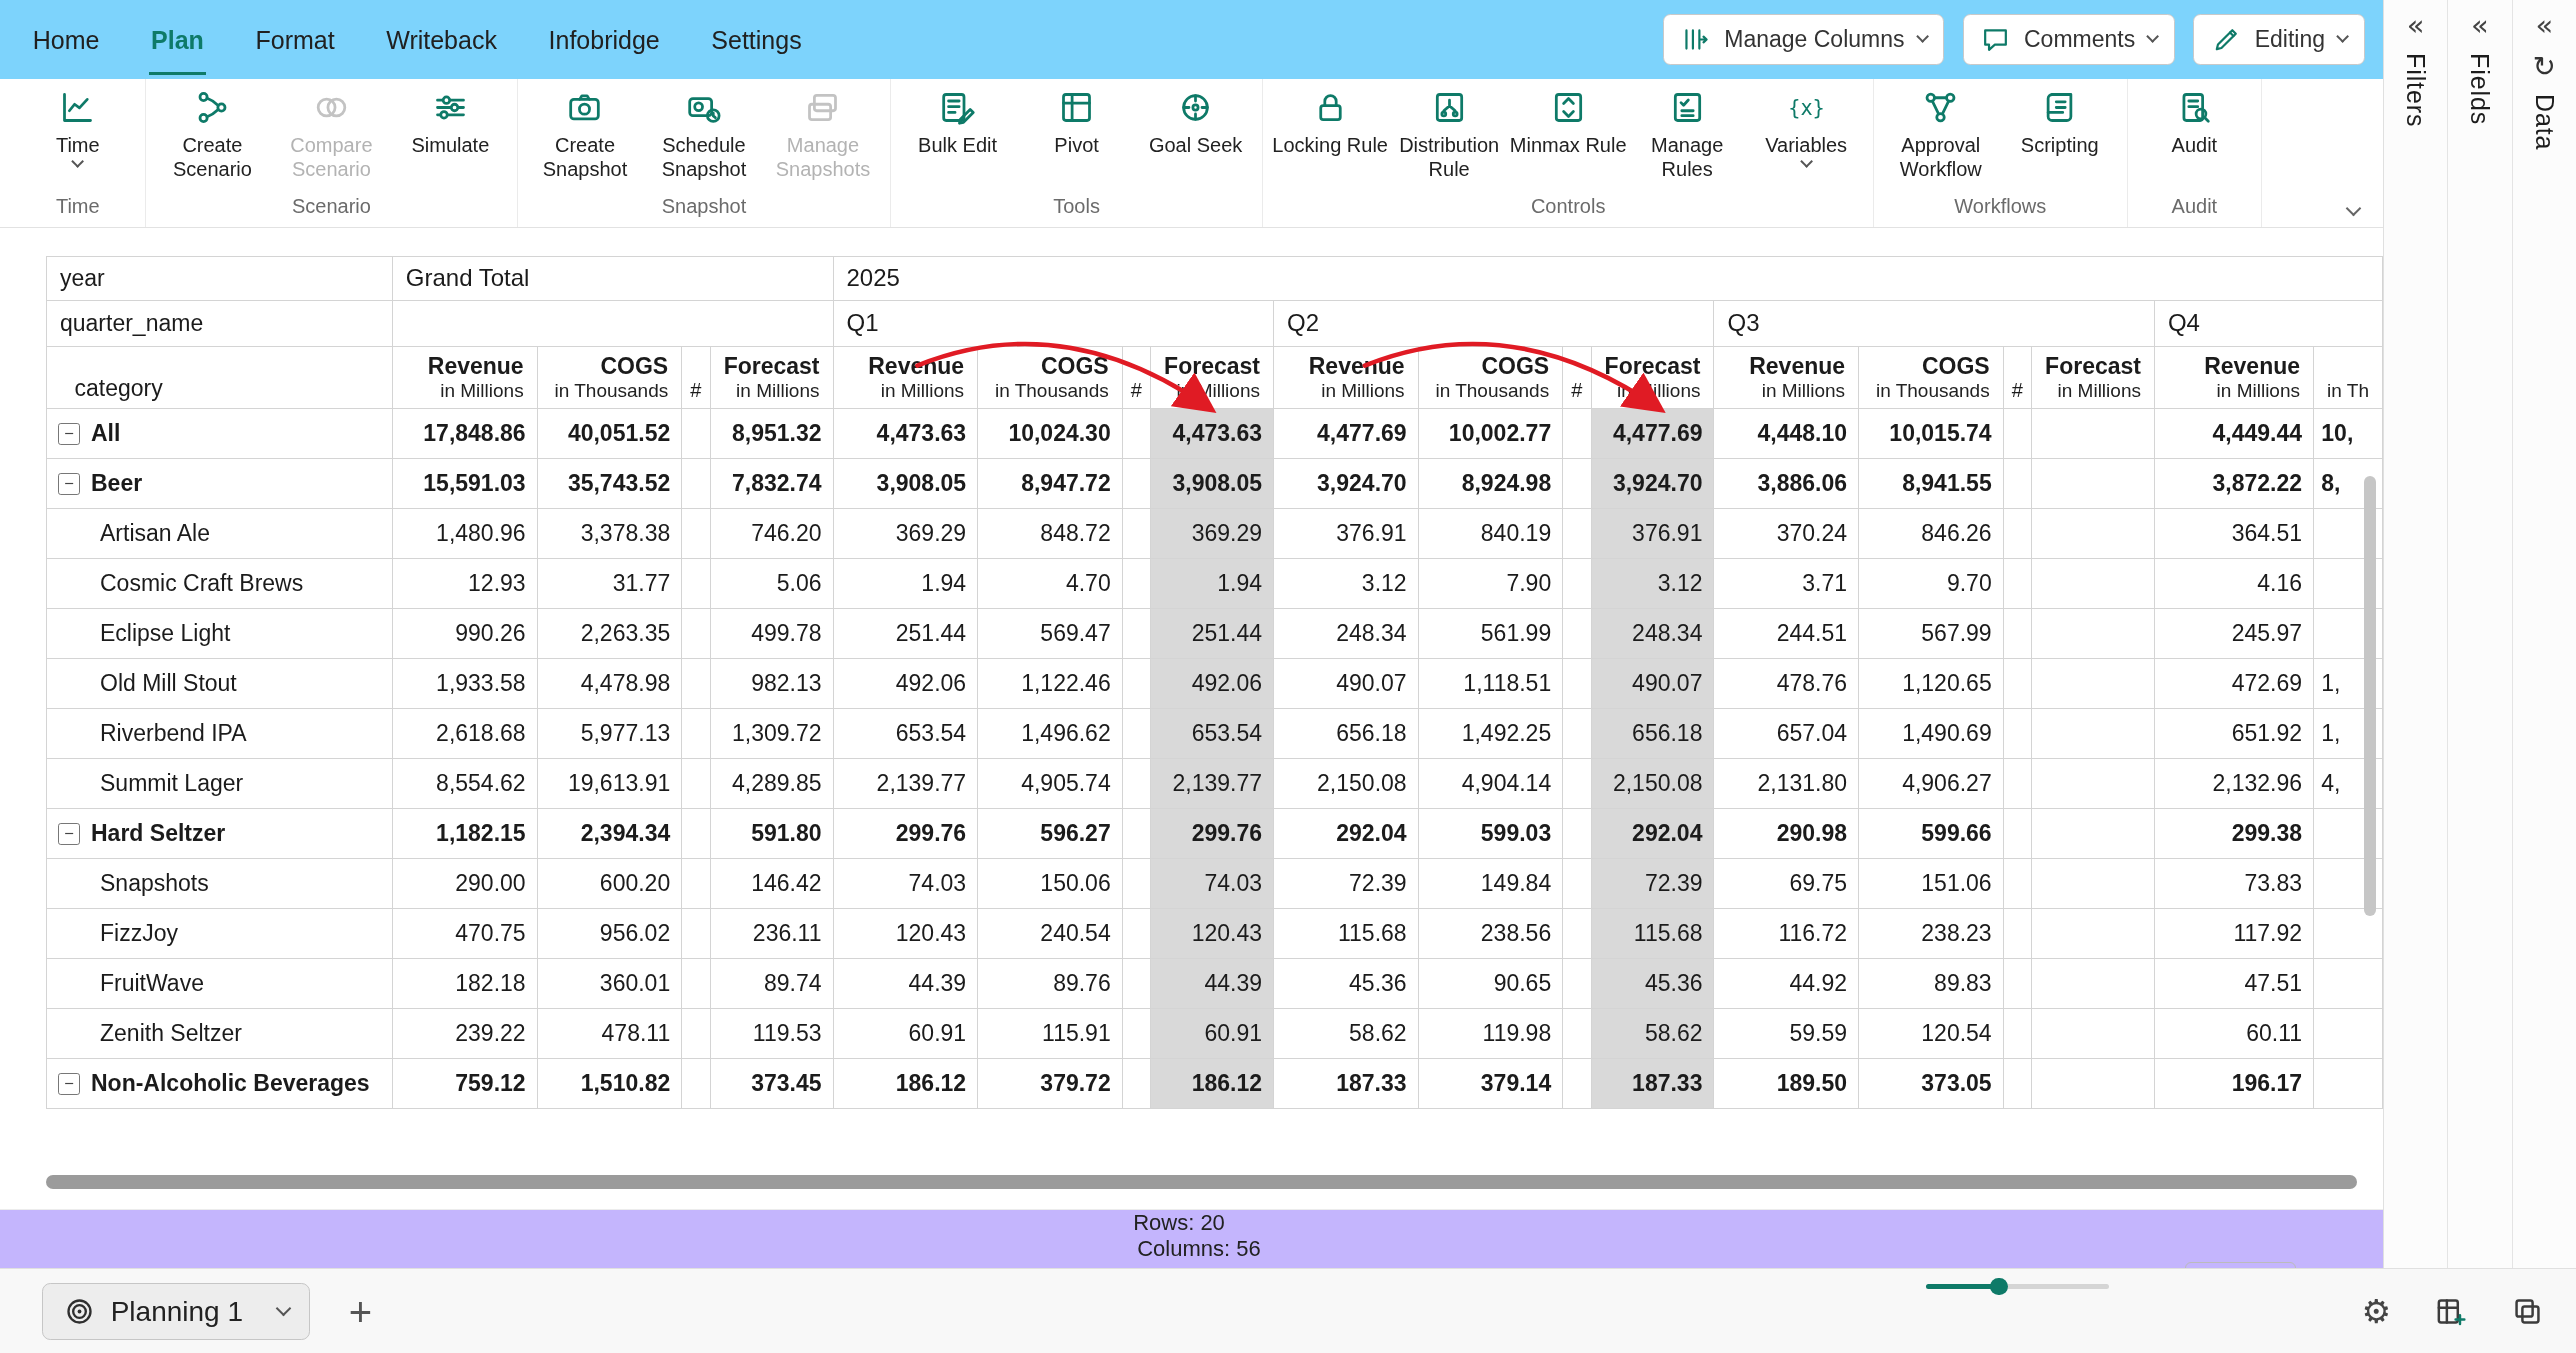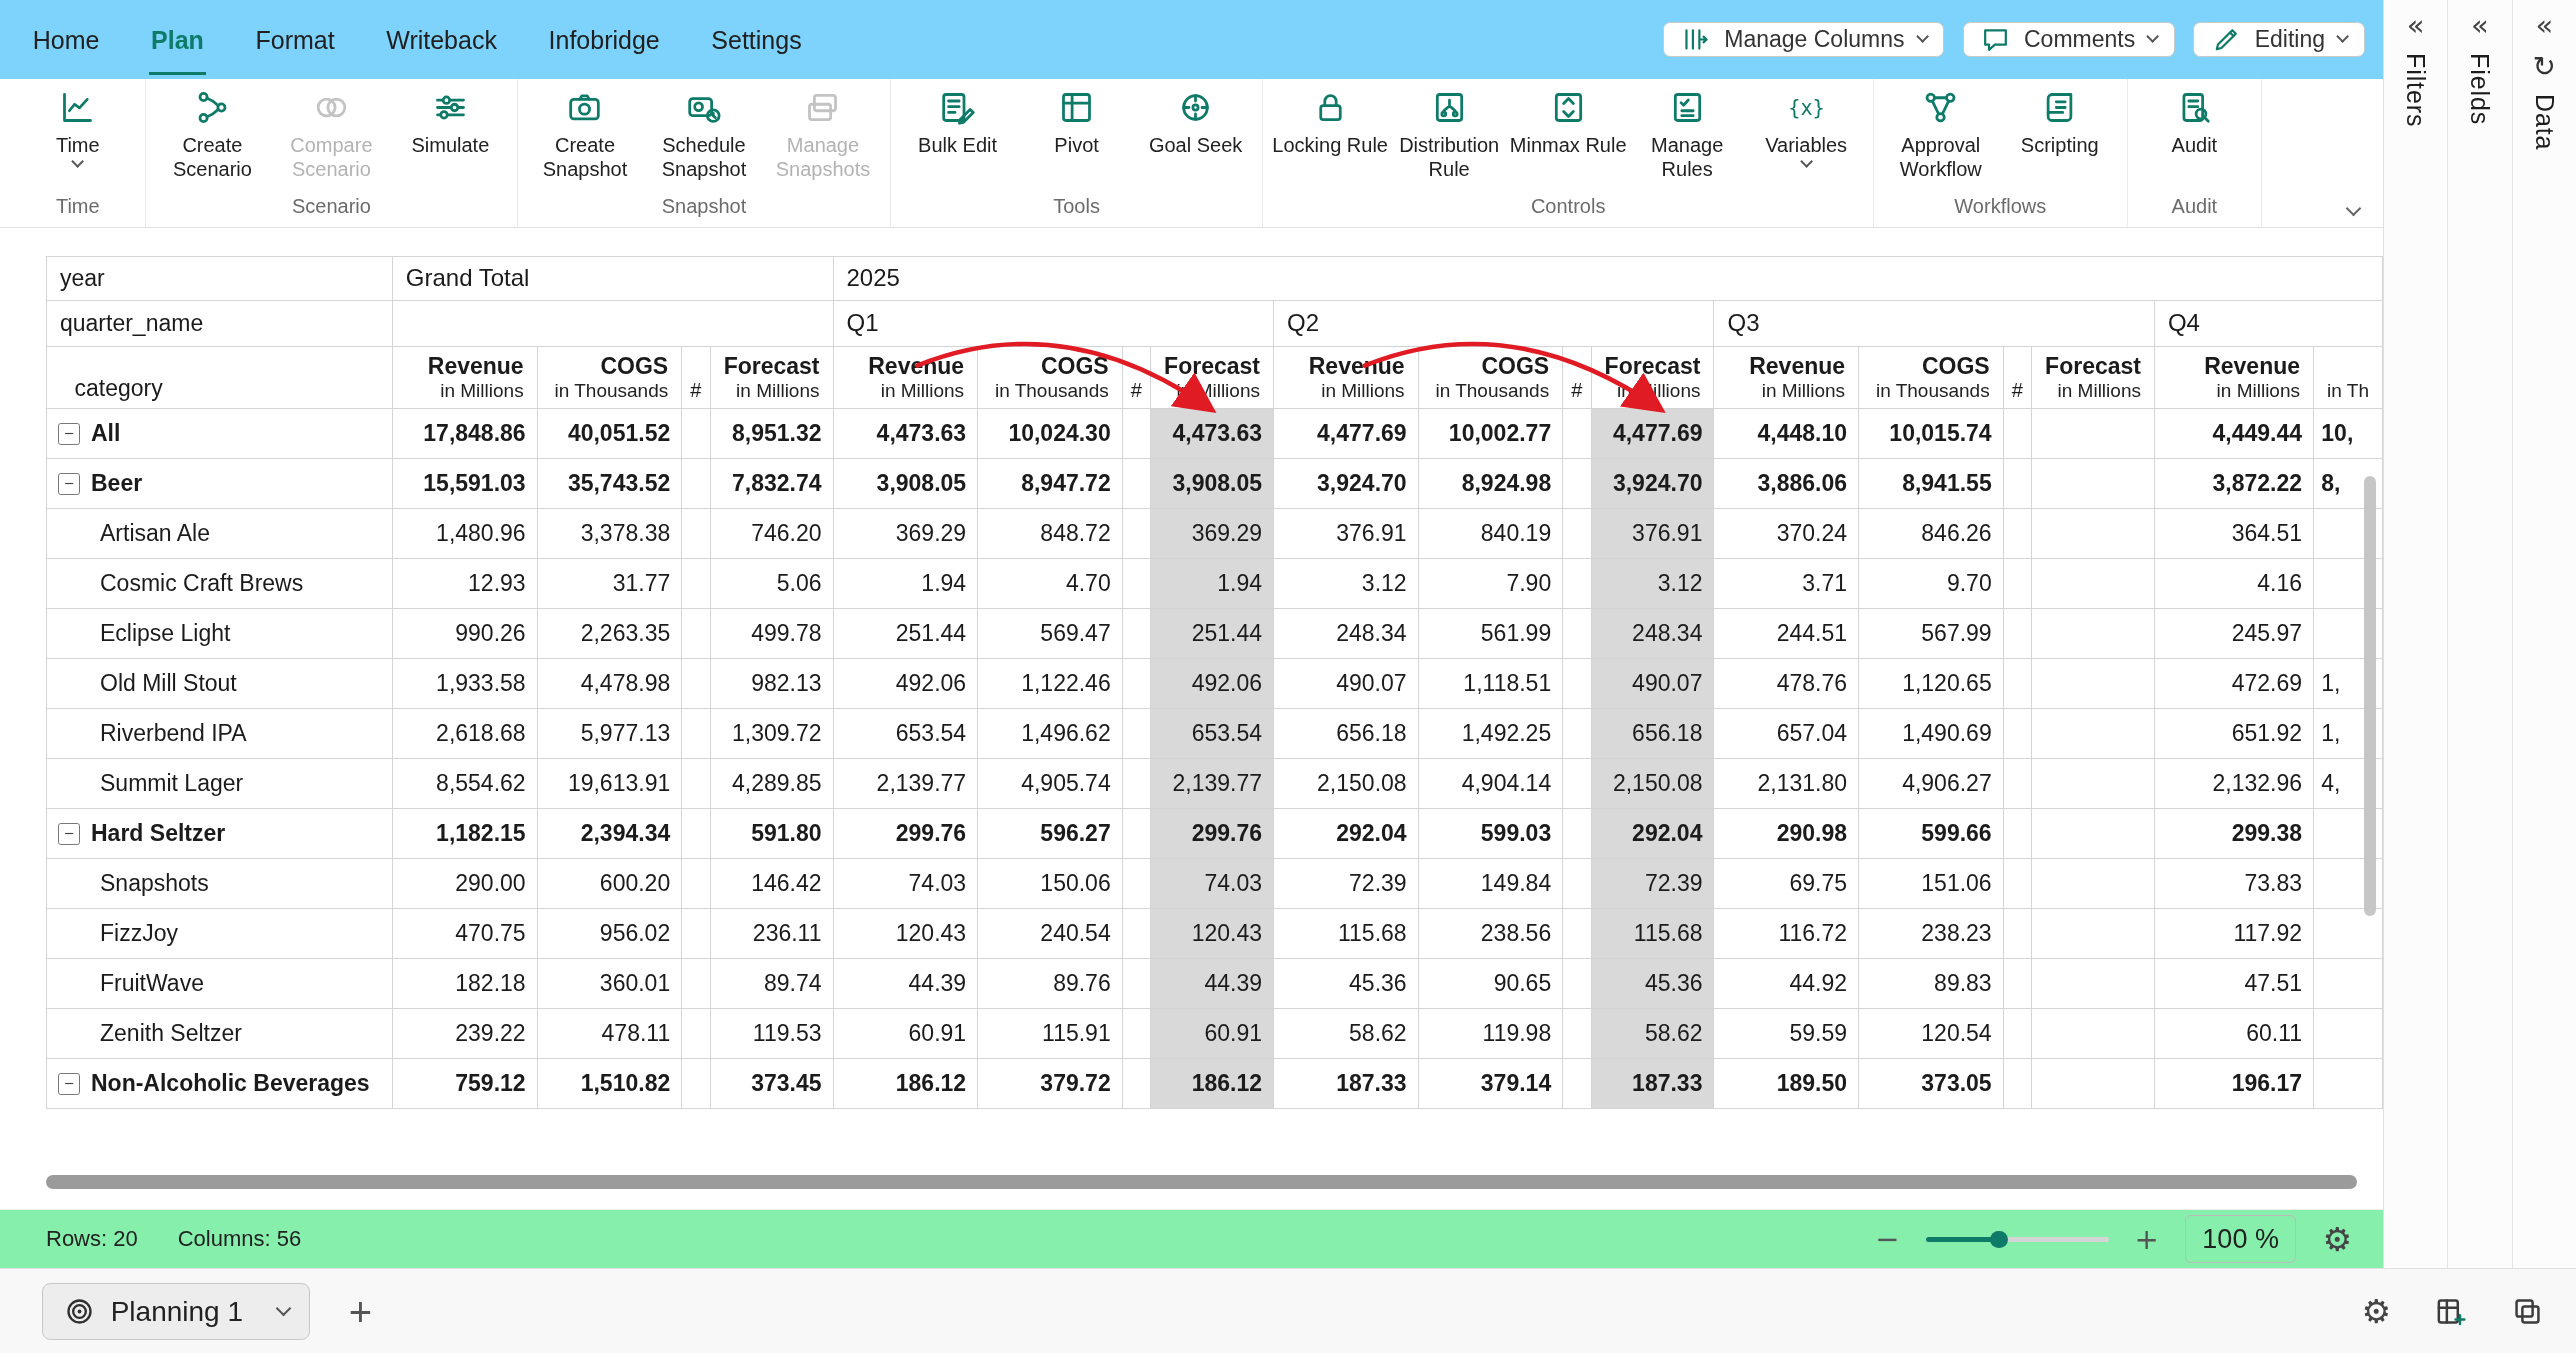--- a/index.html
+++ b/index.html
@@ -10,21 +10,21 @@
   .app { width:2576px; height:1354px; display:flex; flex-direction:column; }
   .main-row { flex:1; display:flex; min-height:0; }
   .main-col { flex:1; display:flex; flex-direction:column; min-width:0; }
 
   
   .menubar { height:79px; display:flex; align-items:center; padding:0 18.3px 0 31px; background:#7dd3fc; }
   .menu-items { display:flex; gap:48px; }
   .menu-item { font-size:25px; color:#202020; padding:22px 1.8px 16.5px; border-bottom:3.7px solid transparent; cursor:pointer; }
   .menu-item.active { color:var(--accent); font-weight:bold; border-bottom-color:var(--accent); }
   .menubar-right { margin-left:auto; display:flex; gap:18.3px; align-items:center; }
-  .top-btn { display:flex; align-items:center; gap:13px; height:35px; padding:0 16.5px;
+  .top-btn { display:flex; align-items:center; gap:13px; height:51px; padding:0 16.5px;
     border:1.8px solid #c9c9c9; border-radius:7.3px; background:#fff; font-size:23px; color:#333; cursor:pointer; }
   .top-btn .icon svg { width:31px; height:31px; color:var(--accent); display:block; }
   .chev { display:inline-block; width:11px; height:11px; border-right:2.2px solid #555; border-bottom:2.2px solid #555;
     transform:rotate(45deg); margin-top:-5.5px; }
   .chev.small { width:9.2px; height:9.2px; }
 
   
   .ribbon { height:149px; display:flex; align-items:stretch; border-bottom:0.9px solid #e2e2e2; padding-left:11px; position:relative; background:#fff; }
   .ribbon-group { display:flex; flex-direction:column; padding:0 7.3px; border-right:0.9px solid #ebebeb; }
   .ribbon-buttons { display:flex; align-items:flex-start; }
@@ -68,21 +68,21 @@
     border:1.8px solid #777; border-radius:2.8px; font-size:16.5px; line-height:16.5px; font-weight:normal;
     margin-right:11px; vertical-align:middle; color:#444; cursor:pointer; }
   .rl-text { vertical-align:middle; }
 
   .arrows { position:absolute; left:0; top:0; pointer-events:none; }
   .vscroll { position:absolute; right:7.3px; top:248px; width:12px; height:440px; background:#c6c6c6; border-radius:6.4px; }
   .hscroll { position:absolute; left:46px; bottom:20px; width:2311px; height:13.8px; background:#9b9b9b; border-radius:7.3px; }
 
   
   .statusbar { height:59px; display:flex; align-items:center; padding:0 31px 0 46px;
-    font-size:22px; color:#222; border-top:0.9px solid #ececec; background:#86efac; }
+    font-size:22px; color:#222; border-top:0.9px solid #ececec; background:#c4b5fd;flex-direction:column; }
   .statusbar .rows-lbl { margin-right:40px; }
   .status-right { margin-left:auto; display:flex; align-items:center; gap:26px; }
   .zoom-minus, .zoom-plus { font-size:29px; color:#555; font-family:"DejaVu Sans", sans-serif; cursor:pointer; }
   .slider { position:relative; width:183px; height:18.3px; cursor:pointer; }
   .slider-track { position:absolute; top:7.3px; left:0; width:100%; height:4.6px; background:#d5d5d5; border-radius:2.8px; }
   .slider-fill { position:absolute; top:7.3px; left:0; width:40%; height:4.6px; background:var(--accent); border-radius:2.8px; }
   .slider-thumb { position:absolute; top:0.9px; left:calc(40% - 8.3px); width:17.4px; height:17.4px; border-radius:50%; background:var(--accent); }
   .zoom-box { border:1.8px solid #bbb; border-radius:6px; padding:7.3px 16.5px; font-size:27px; color:#222; }
   .gear { font-family:"DejaVu Sans", sans-serif; font-size:33px; color:#444; cursor:pointer; line-height:1; }
 

